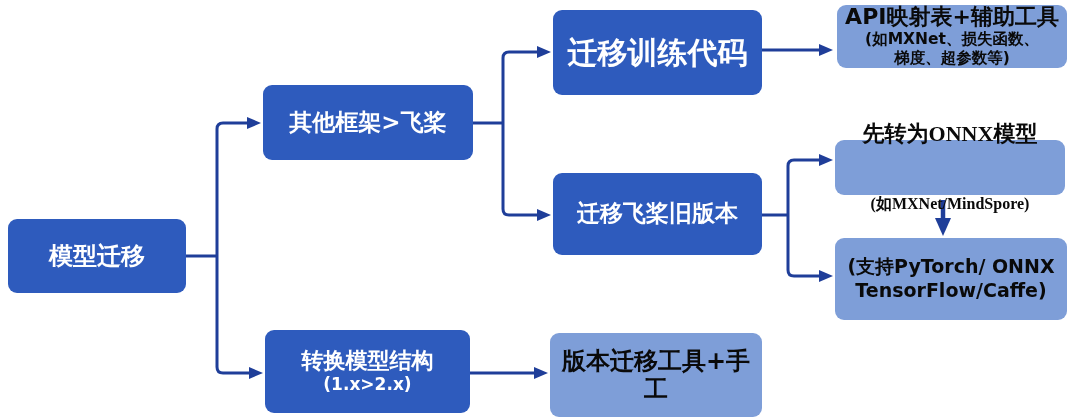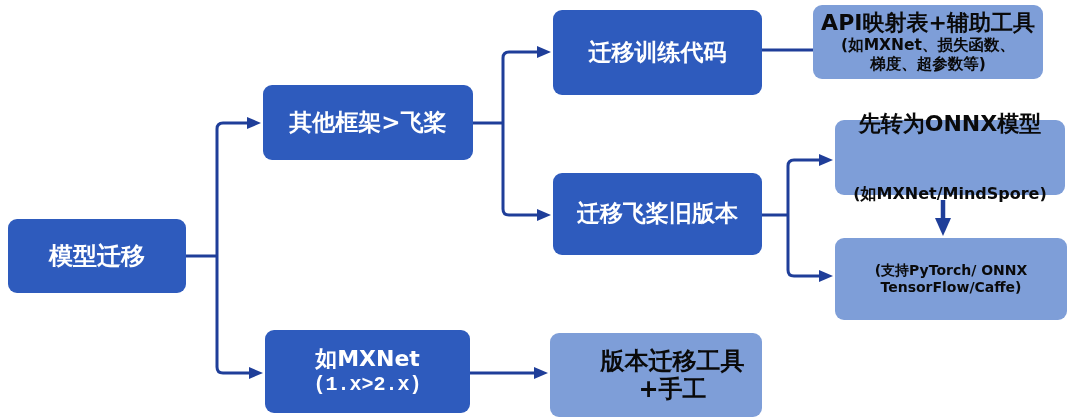--- a/index.html
+++ b/index.html
@@ -44,30 +44,30 @@
     padding: 4px 6px;
   }
   .node.dark { background: var(--dark-box); color: var(--dark-text); }
   .node.light { background: var(--light-box); color: var(--light-text); }
   .node .title { font-weight: bold; line-height: 1.18; }
   .node .sub { font-weight: bold; line-height: 1.25; white-space: pre-line; }
   
   #n-root       { left: 8px;   top: 219px; width: 178px; height: 74px; font-size: 24px; }
   #n-other      { left: 263px; top: 85px;  width: 210px; height: 75px; font-size: 23px; }
   #n-old        { left: 265px; top: 330px; width: 205px; height: 83px; font-size: 22px; }
-  #n-old .sub   { font-size: 20px; font-family: Liberation Mono, monospace; }
-  #n-train      { left: 553px; top: 10px;  width: 209px; height: 85px; font-size: 23px; }
+  #n-old .sub   { font-size: 17px; }
+  #n-train      { left: 553px; top: 10px;  width: 209px; height: 85px; font-size: 30px; }
   #n-infer      { left: 553px; top: 173px; width: 209px; height: 82px; font-size: 23px; }
-  #n-api        { left: 813px; top: 5px;   width: 230px; height: 74px; font-size: 22px; align-items: center; }
+  #n-api        { left: 837px; top: 5px;   width: 230px; height: 63px; font-size: 22px; align-items: center; }
   #n-api .sub   { font-size: 15.5px; }
-  #n-onnx       { left: 835px; top: 120px; width: 230px; height: 75px; font-size: 22px; }
+  #n-onnx       { left: 835px; top: 140px; width: 230px; height: 55px; font-size: 22px; font-family: Liberation Serif, serif; }
   #n-onnx .sub  { font-size: 16px; margin-top: 48px; }
   #n-x2p        { left: 835px; top: 238px; width: 232px; height: 82px; font-size: 23px; }
-  #n-x2p .sub   { font-size: 14px; }
-  #n-ver        { left: 550px; top: 333px; width: 212px; height: 84px; font-size: 24px; padding-left: 39px; }
+  #n-x2p .sub   { font-size: 19px; }
+  #n-ver        { left: 550px; top: 333px; width: 212px; height: 84px; font-size: 24px; }
 </style>
 </head>
 <body>
 
 <div class="canvas">
 
   <svg class="connector-layer" viewBox="0 0 1072 419" xmlns="http://www.w3.org/2000/svg">
     <defs>
       <marker id="arrow" markerUnits="userSpaceOnUse" markerWidth="14" markerHeight="12" refX="2" refY="6" orient="auto">
         <path class="arrowhead" d="M0,0 L14,6 L0,12 Z"></path>
@@ -98,21 +98,21 @@
 
   <div class="node dark" id="n-other">
     <span class="title">其他框架&gt;飞桨</span>
   </div>
 
   <div class="node dark" id="n-root">
     <span class="title">模型迁移</span>
   </div>
 
   <div class="node dark" id="n-old">
-    <span class="title">如MXNet</span>
+    <span class="title">转换模型结构</span>
     <span class="sub">(1.x&gt;2.x)</span>
   </div>
 
   <div class="node dark" id="n-train">
     <span class="title">迁移训练代码</span>
   </div>
 
   <div class="node dark" id="n-infer">
     <span class="title">迁移飞桨旧版本</span>
   </div>

